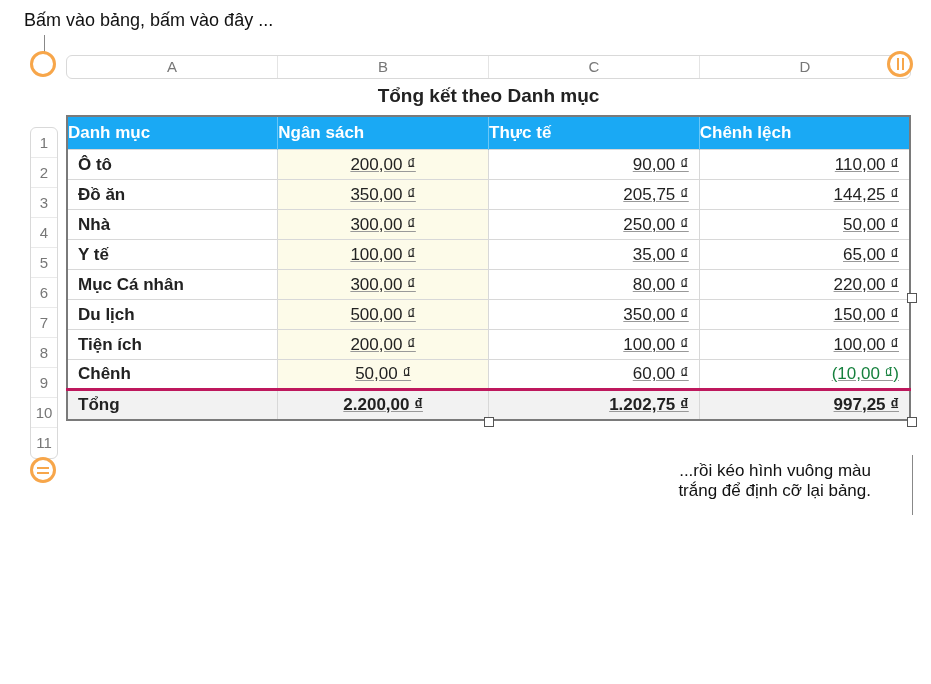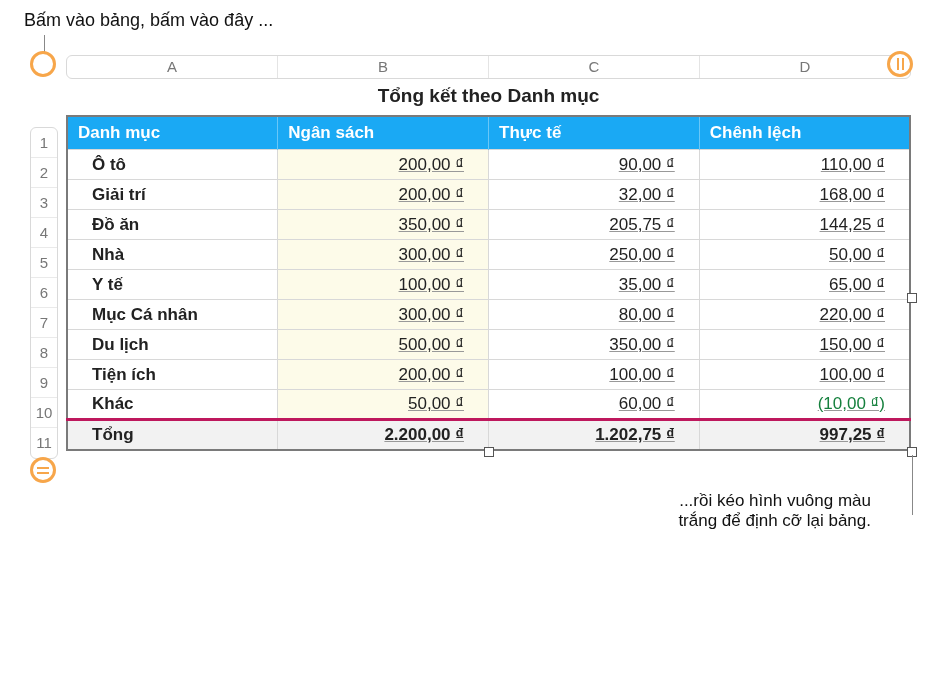--- a/index.html
+++ b/index.html
@@ -115,37 +115,37 @@
   table.grid {
     width:100%;
     border-collapse: collapse;
     table-layout: fixed;
     border: 2px solid #7a7a7a;
   }
   table.grid th {
     background:#1aa9f4;
     color:#fff;
     text-align:left;
-    padding: 6px 10px;
+    padding: 6px 0;
     font-size:17px;
     font-weight:700;
     border-right:1px solid rgba(255,255,255,0.35);
     height:30px;
   }
   table.grid td {
-    padding: 4px 24px;
+    padding: 4px 10px;
     font-size:17px;
     border-top:1px solid #d8d8d8;
     border-right:1px solid #d8d8d8;
     height:30px;
     white-space:nowrap;
   }
   table.grid td.cat { font-weight:700; }
   table.grid td.num { text-align:right; text-decoration: underline; text-decoration-color:#999;}
-  table.grid td.budget { background:#fdfbe9; }
+  table.grid td.budget { background:#fdfbe9;text-align:center; }
   table.grid tr.footer td {
     background:#f2f2f2;
     font-weight:700;
     border-top:3px solid #be185d;
   }
   .neg { color:#15803d; }
 
   .resize-handle {
     position:absolute;
     width:10px; height:10px;
@@ -220,26 +220,20 @@
           </tr>
         </thead>
         <tbody id="tbody">
             <tr>
               <td class="cat">Ô tô</td>
               <td class="num budget">200,00 ₫</td>
               <td class="num">90,00 ₫</td>
               <td class="num">110,00 ₫</td>
             </tr>
             <tr>
-              <td class="cat">Giải trí</td>
-              <td class="num budget">200,00 ₫</td>
-              <td class="num">32,00 ₫</td>
-              <td class="num">168,00 ₫</td>
-            </tr>
-            <tr>
               <td class="cat">Đồ ăn</td>
               <td class="num budget">350,00 ₫</td>
               <td class="num">205,75 ₫</td>
               <td class="num">144,25 ₫</td>
             </tr>
             <tr>
               <td class="cat">Nhà</td>
               <td class="num budget">300,00 ₫</td>
               <td class="num">250,00 ₫</td>
               <td class="num">50,00 ₫</td>
@@ -262,21 +256,21 @@
               <td class="num">350,00 ₫</td>
               <td class="num">150,00 ₫</td>
             </tr>
             <tr>
               <td class="cat">Tiện ích</td>
               <td class="num budget">200,00 ₫</td>
               <td class="num">100,00 ₫</td>
               <td class="num">100,00 ₫</td>
             </tr>
             <tr>
-              <td class="cat">Khác</td>
+              <td class="cat">Chênh</td>
               <td class="num budget">50,00 ₫</td>
               <td class="num">60,00 ₫</td>
               <td class="num neg">(10,00 ₫)</td>
             </tr>
             <tr class="footer">
               <td class="cat">Tổng</td>
               <td class="num budget">2.200,00 ₫</td>
               <td class="num">1.202,75 ₫</td>
               <td class="num">997,25 ₫</td>
             </tr>

